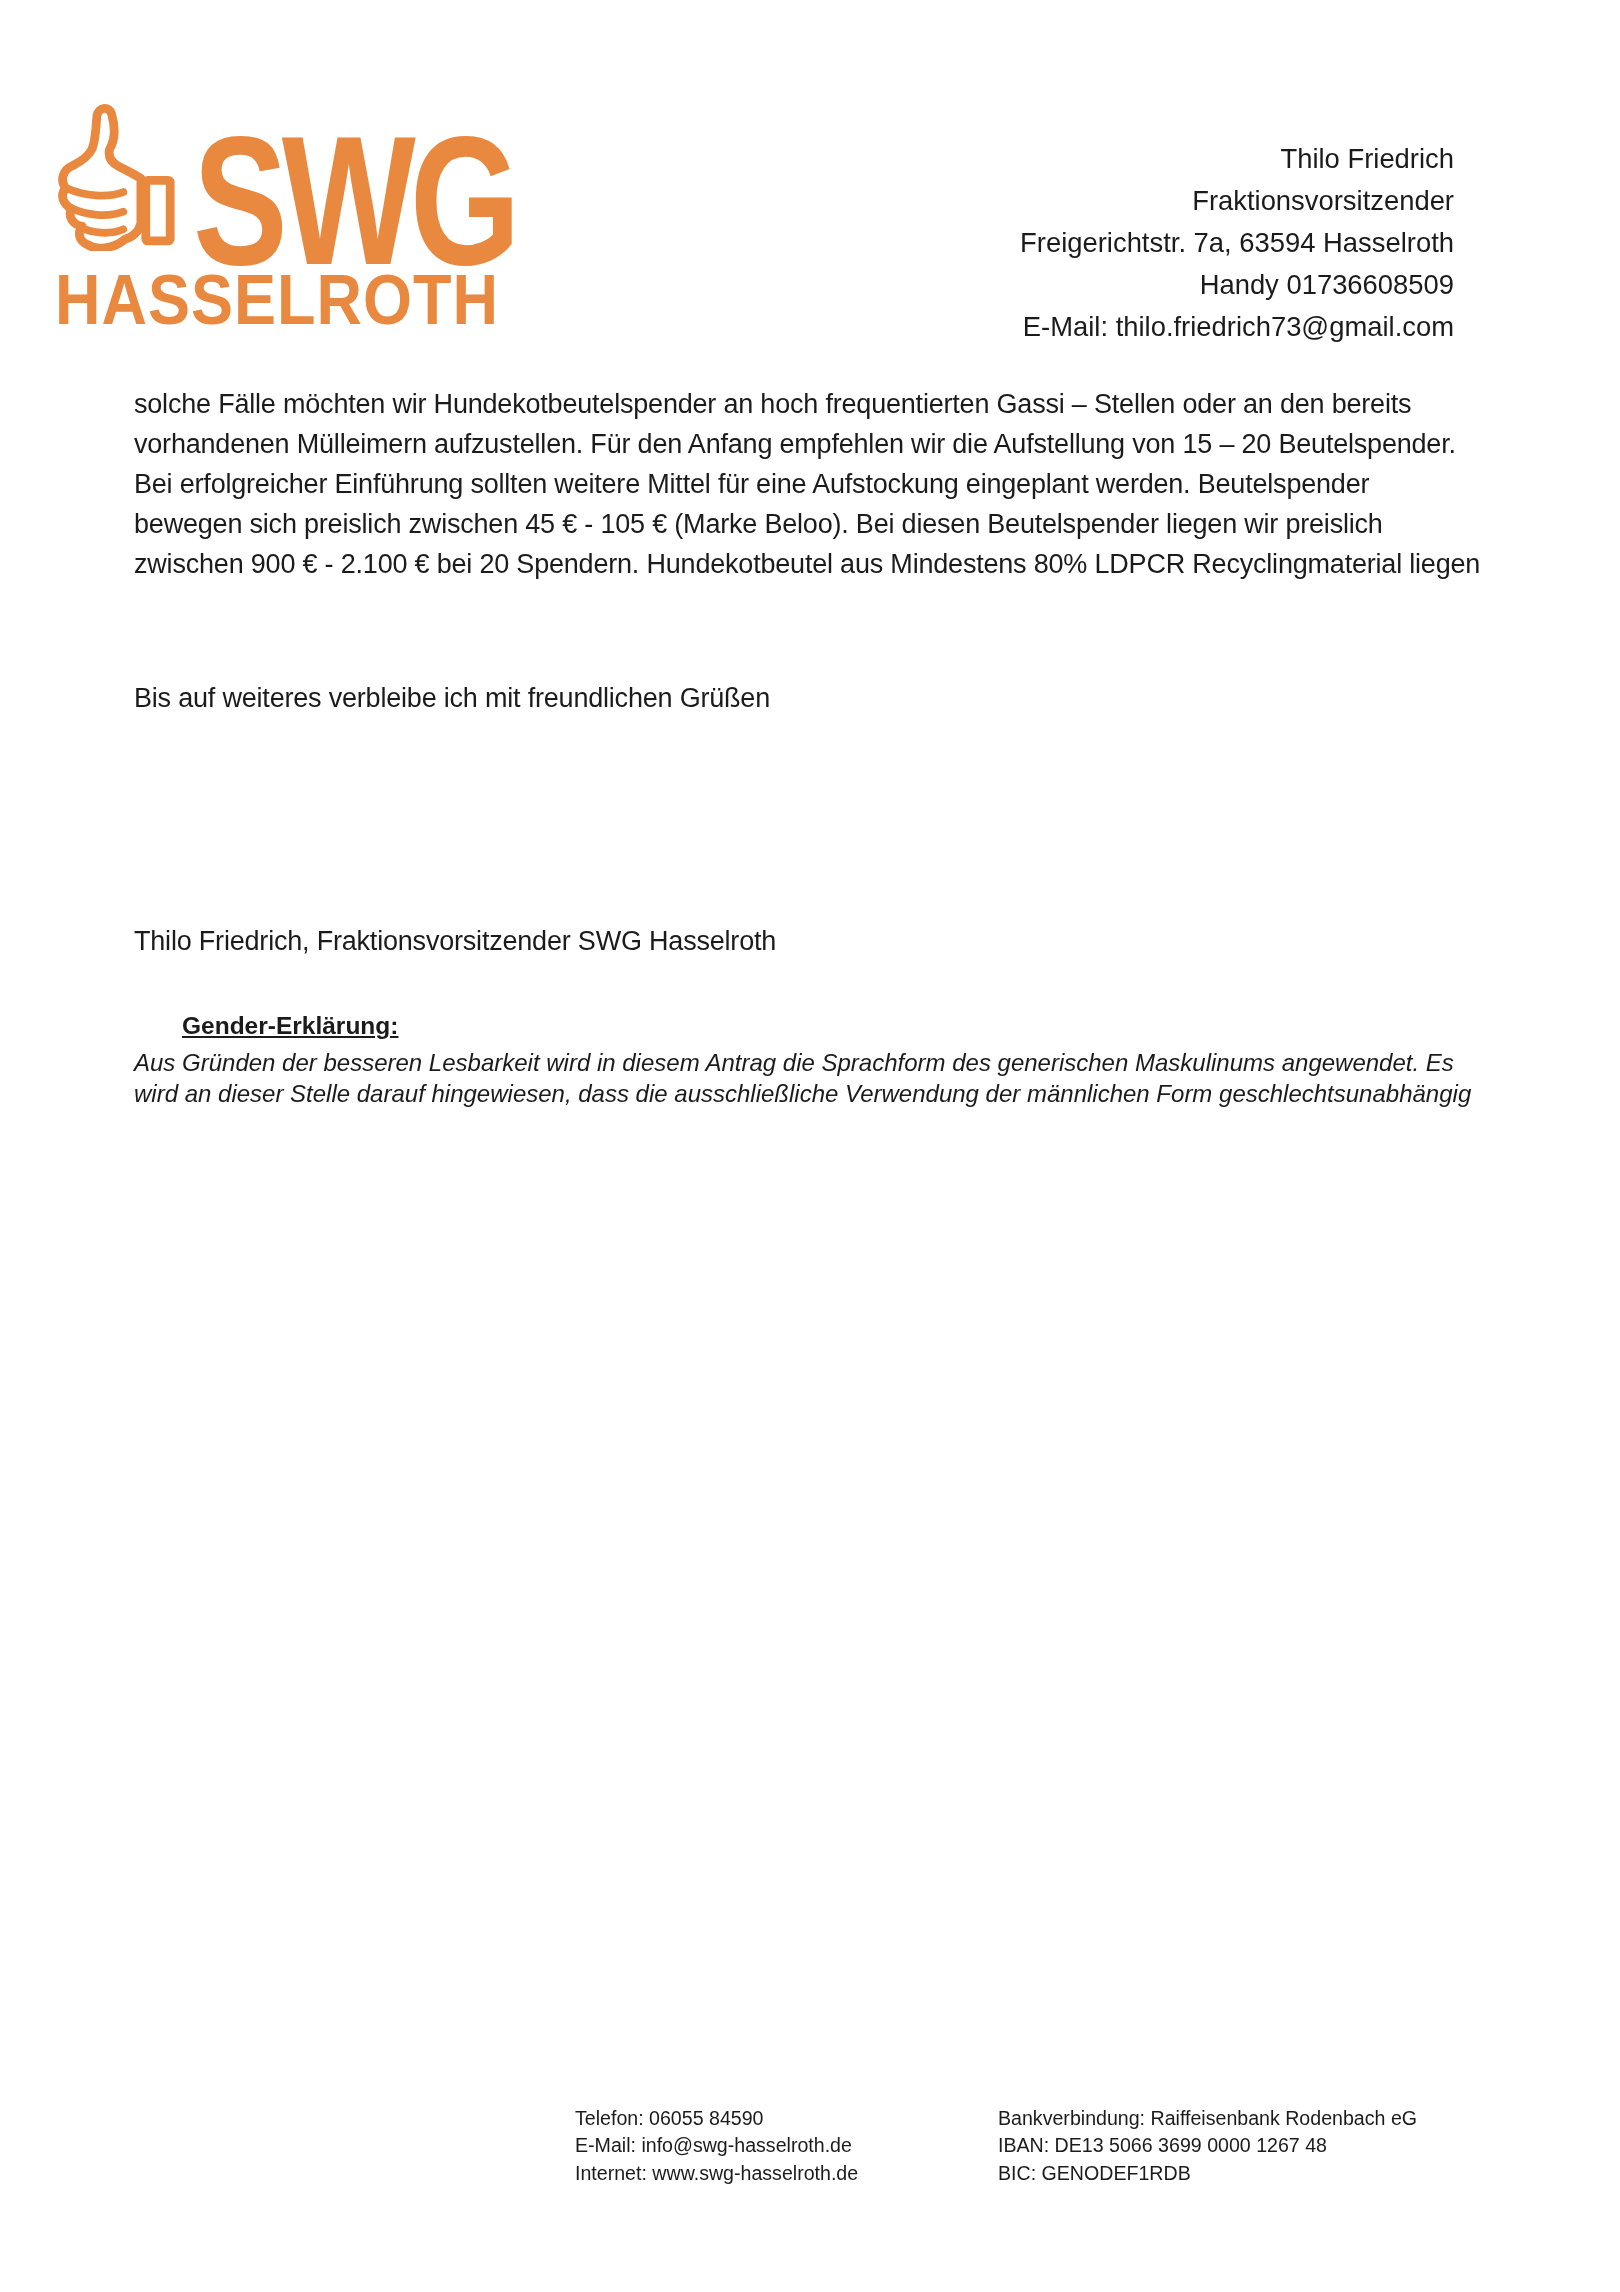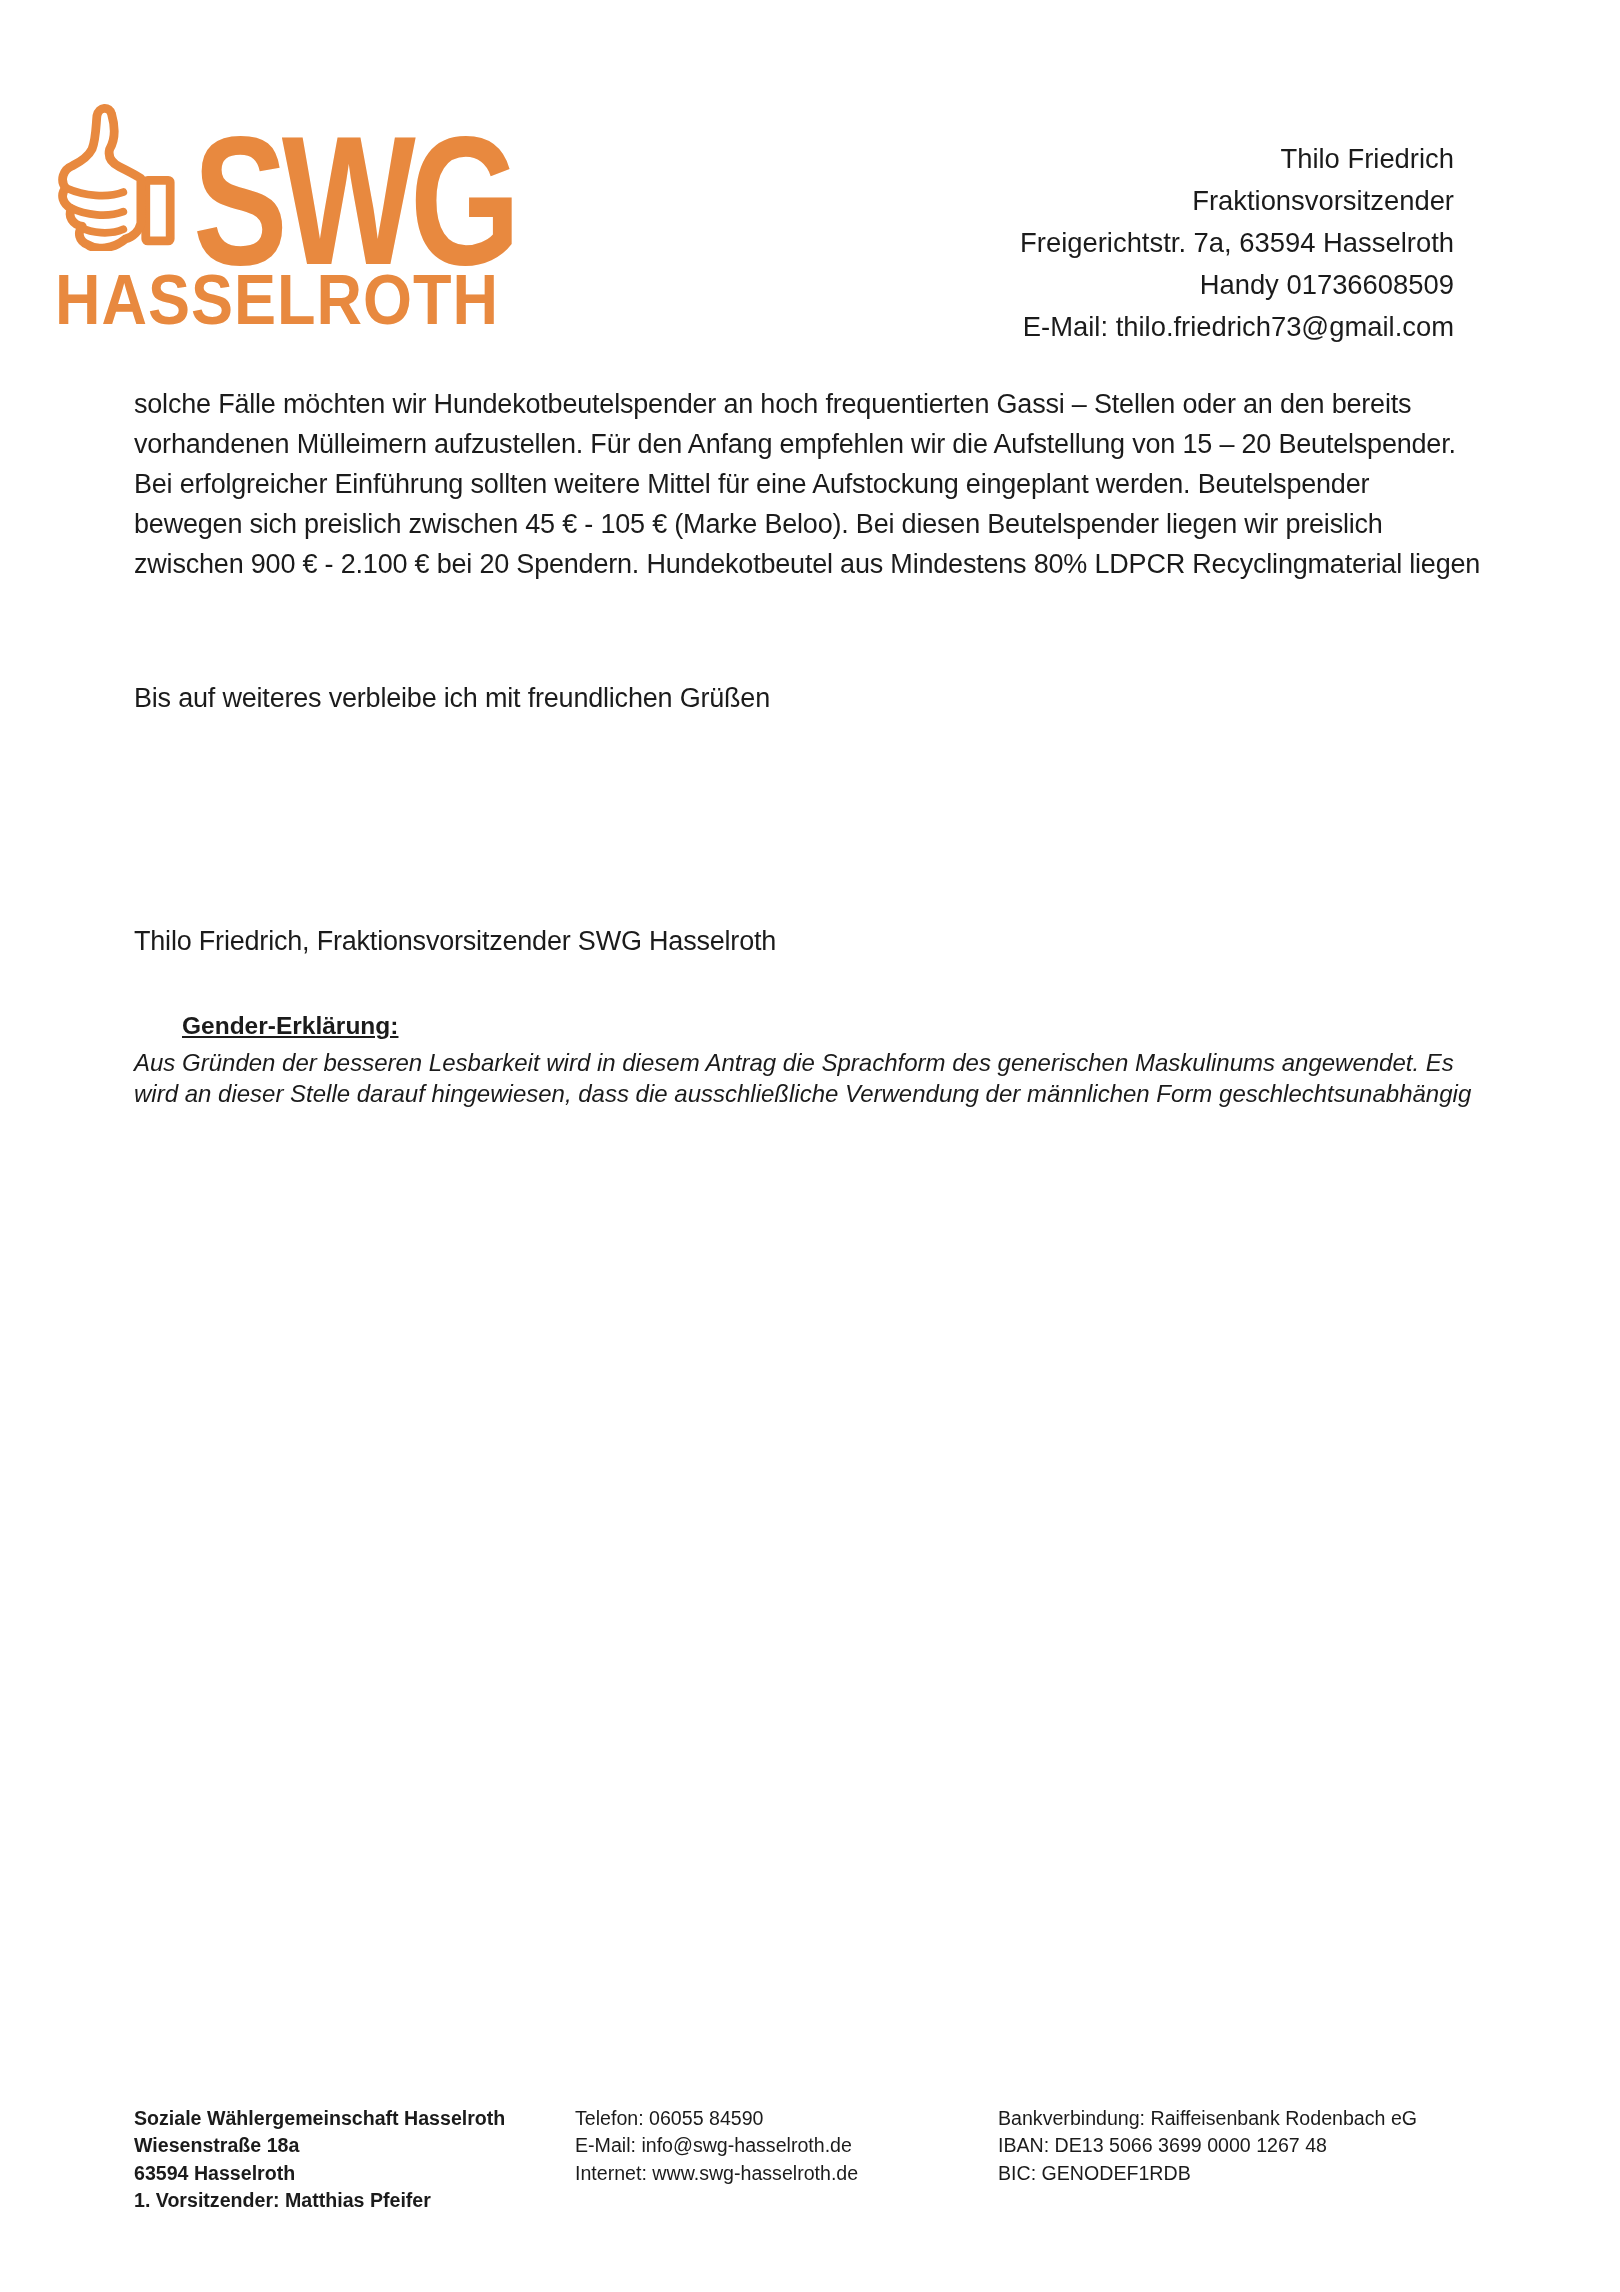--- a/index.html
+++ b/index.html
@@ -167,26 +167,20 @@
   <div class="closing">Bis auf weiteres verbleibe ich mit freundlichen Grüßen</div>
 
   <div class="signature">Thilo Friedrich, Fraktionsvorsitzender SWG Hasselroth</div>
 
   <div class="gender-heading">Gender-Erklärung:</div>
   <div class="gender">
     <div>Aus Gründen der besseren Lesbarkeit wird in diesem Antrag die Sprachform des generischen Maskulinums angewendet. Es</div>
     <div>wird an dieser Stelle darauf hingewiesen, dass die ausschließliche Verwendung der männlichen Form geschlechtsunabhängig</div>
   </div>
 
-  <div class="footer-col footer-org">
-    <div>Soziale Wählergemeinschaft Hasselroth</div>
-    <div>Wiesenstraße 18a</div>
-    <div>63594 Hasselroth</div>
-    <div>1. Vorsitzender: Matthias Pfeifer</div>
-  </div>
   <div class="footer-col footer-contact">
     <div>Telefon: 06055 84590</div>
     <div>E-Mail: info@swg-hasselroth.de</div>
     <div>Internet: www.swg-hasselroth.de</div>
   </div>
   <div class="footer-col footer-bank">
     <div>Bankverbindung: Raiffeisenbank Rodenbach eG</div>
     <div>IBAN: DE13 5066 3699 0000 1267 48</div>
     <div>BIC: GENODEF1RDB</div>
   </div>

